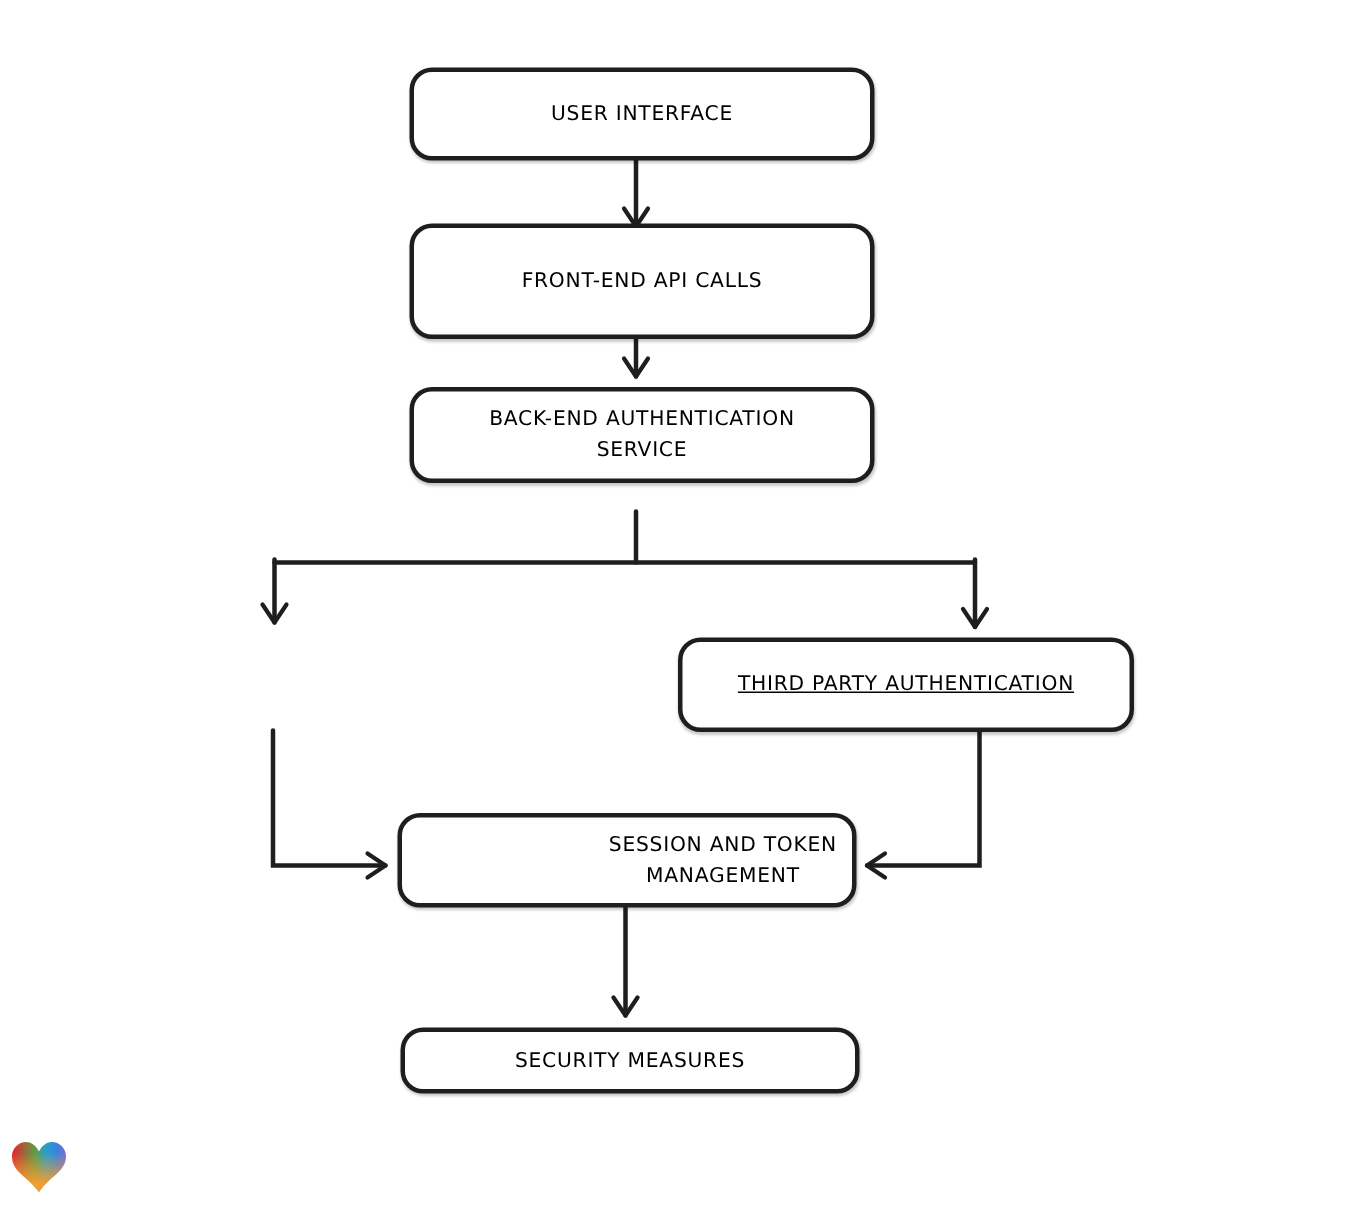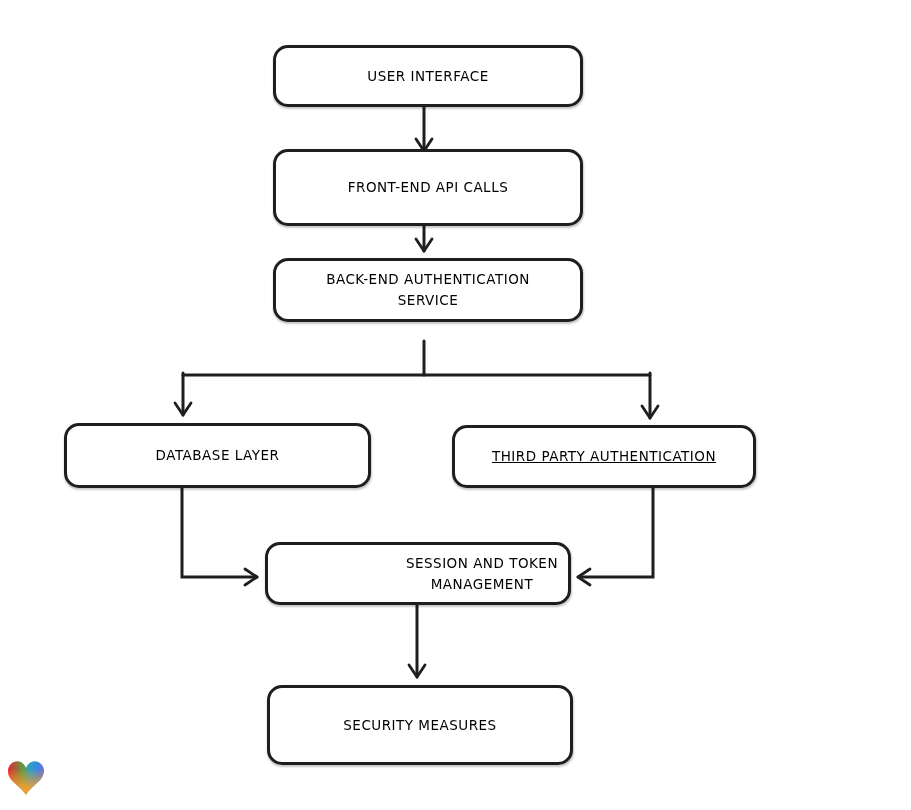--- a/index.html
+++ b/index.html
@@ -87,34 +87,31 @@
 
   <div class="node" style="left:273px; top:149px; width:310px; height:77px;">
     <span class="label">FRONT-END API CALLS</span>
   </div>
 
   <div class="node" style="left:273px; top:258px; width:310px; height:64px;justify-content:center;">
     <span class="label">BACK-END AUTHENTICATION
 SERVICE</span>
   </div>
 
-  <div class="node" style="left:64px; top:423px; width:307px; height:65px;">
-    <span class="label">DATABASE LAYER</span>
-  </div>
 
   <div class="node" style="left:452px; top:425px; width:304px; height:63px;text-decoration:underline;">
     <span class="label">THIRD PARTY AUTHENTICATION</span>
   </div>
 
   <div class="node" style="left:265px; top:542px; width:306px; height:63px;justify-content:flex-end;">
     <span class="label">SESSION AND TOKEN
 MANAGEMENT</span>
   </div>
 
-  <div class="node" style="left:267px; top:685px; width:306px; height:80px;">
+  <div class="node" style="left:267px; top:685px; width:306px; height:44px;">
     <span class="label">SECURITY MEASURES</span>
   </div>
 
   <div class="logo">
     <svg width="36" height="34" viewBox="0 0 32 29.6" xmlns="http://www.w3.org/2000/svg">
       <defs>
         <linearGradient id="hg1" x1="0" y1="0" x2="1" y2="0">
           <stop offset="0" stop-color="#e8232e"></stop>
           <stop offset="0.42" stop-color="#5f9d44"></stop>
           <stop offset="0.62" stop-color="#2b9fc9"></stop>

